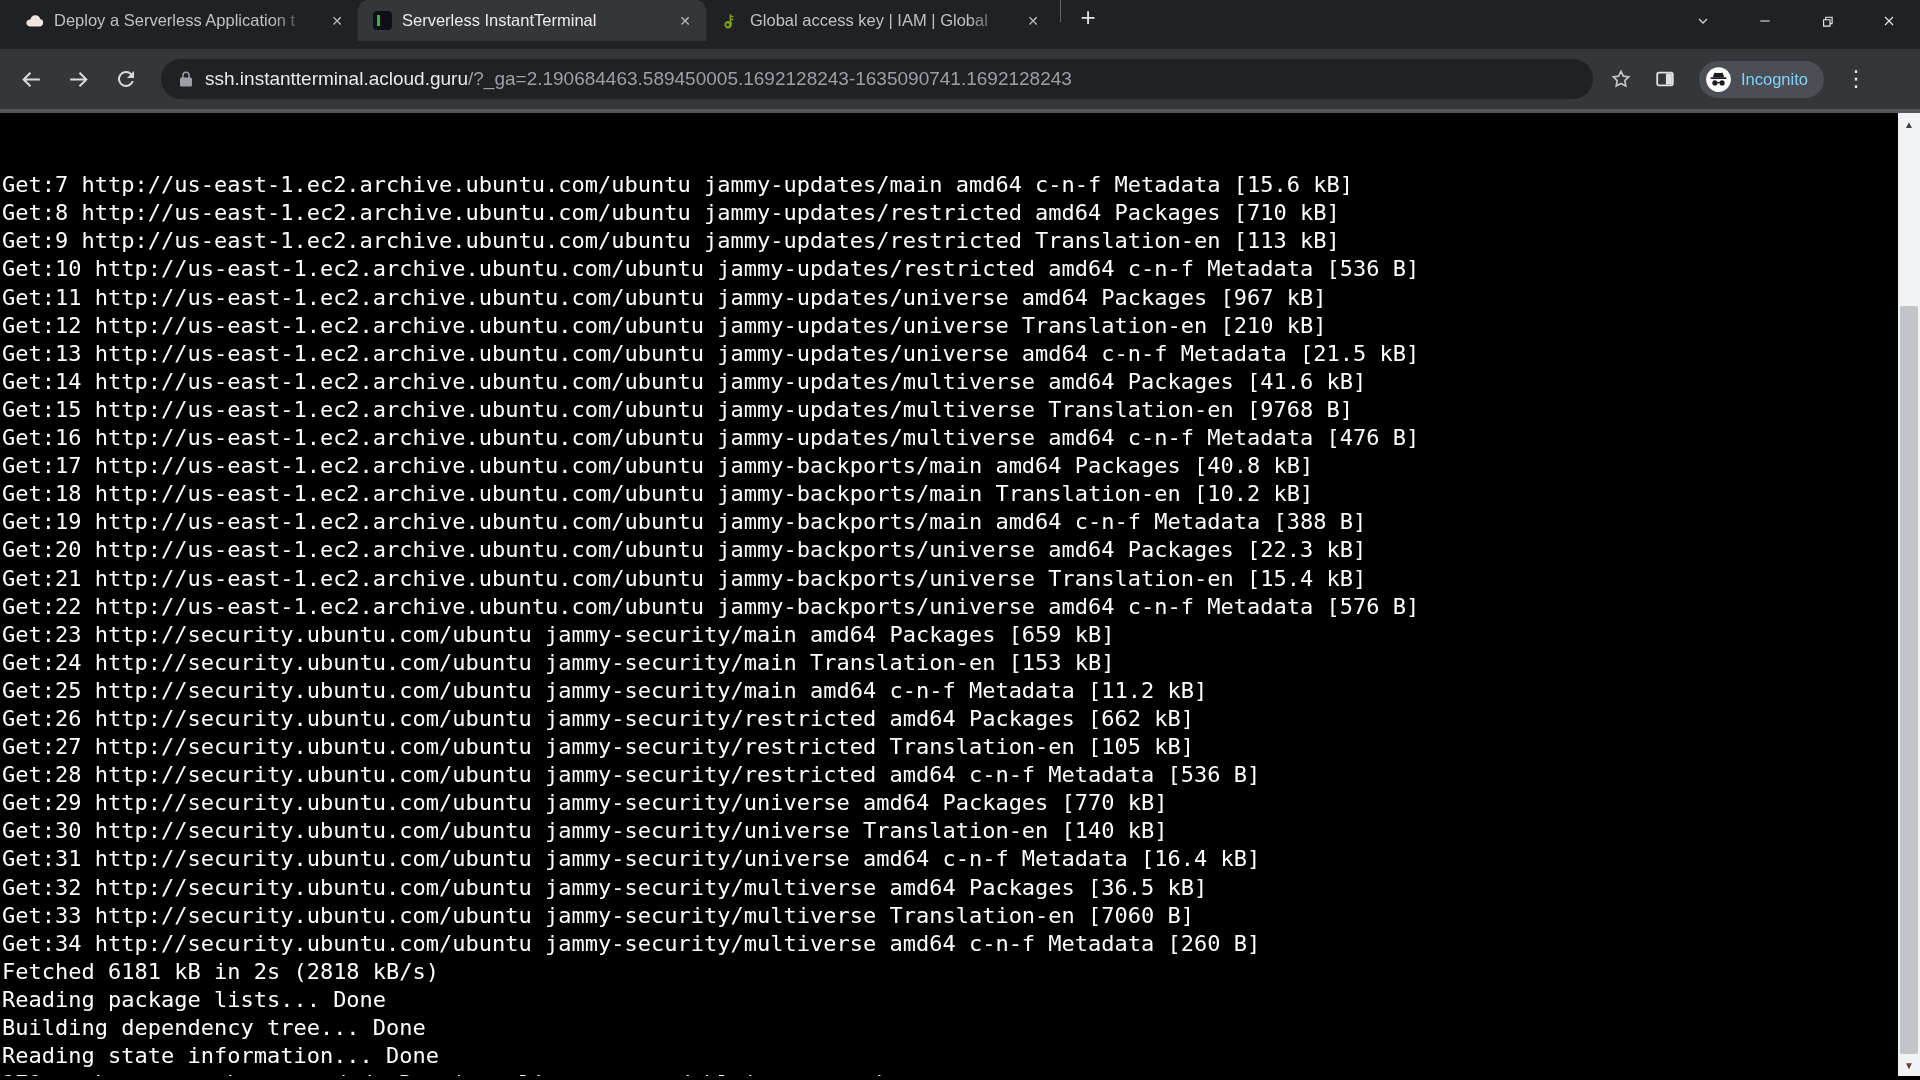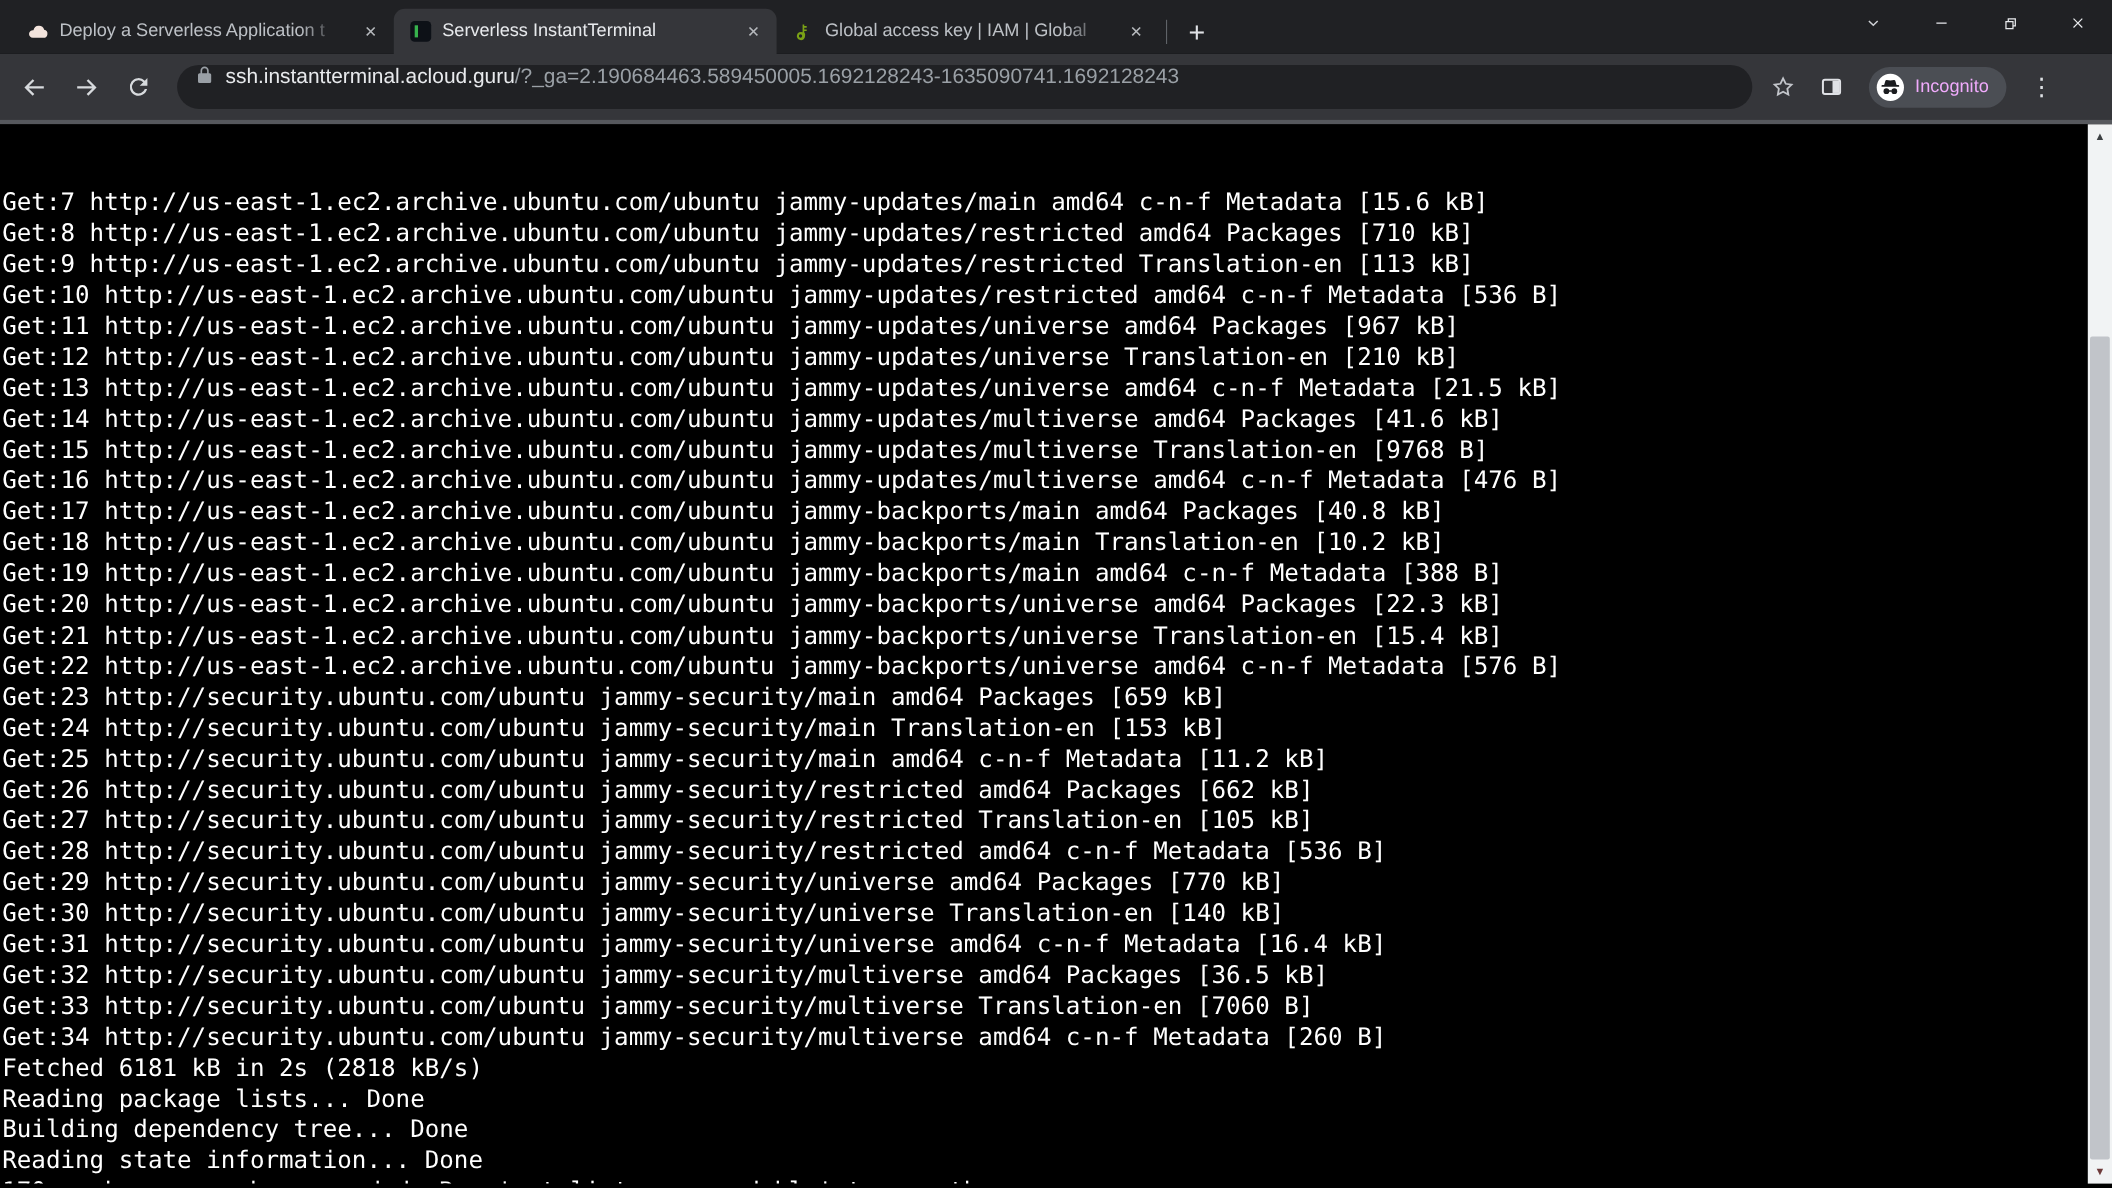--- a/index.html
+++ b/index.html
@@ -5,21 +5,21 @@
   * { box-sizing: border-box; }
   html,body { margin:0; padding:0; }
   body {
     width:1920px; height:1080px; overflow:hidden;
     background:#000; font-family:"Liberation Sans", sans-serif;
     -webkit-font-smoothing:antialiased;
   }
 
   
   .tabbar {
-    height:49px; background:#202124; display:flex; align-items:flex-end;
+    height:49px; background:#202124; display:flex; 
     padding-left:10px; position:relative;
   }
   .tab {
     width:348px; height:41px; display:flex; align-items:center; gap:10px;
     padding:0 8px 0 14px; border-radius:10px 10px 0 0;
     color:#bdc1c6; font-size:16.5px; cursor:default; flex:none;
   }
   .tab.active { background:#35363a; color:#e8eaed; }
   .favicon { width:20px; height:20px; flex:none; display:flex; align-items:center; justify-content:center; }
   .term-fav { width:19px; height:19px; background:#0d1117; border-radius:4px; position:relative; }
@@ -44,31 +44,31 @@
   .win-btn { width:62px; height:42px; display:flex; align-items:center; justify-content:center; color:#e8eaed; }
 
   
   .toolbar {
     height:64px; background:#35363a; display:flex; align-items:center;
     padding:0 8px; border-bottom:4px solid #56585d;
   }
   .nav-btn { width:47px; height:47px; border-radius:50%; display:flex; align-items:center; justify-content:center; flex:none; }
   .omnibox {
     width:1432px; height:40px; margin-left:12px; background:#202124;
-    border-radius:20px; display:flex; padding:0 16px; gap:10px; flex:none;
+    border-radius:20px; display:flex; align-items:center; padding:0 16px; gap:10px; flex:none;
   }
   .url { font-size:19px; white-space:nowrap; overflow:hidden; }
   .url .host { color:#e8eaed; }
   .url .query { color:#9aa0a6; }
   .icon-btn { width:44px; height:44px; display:flex; align-items:center; justify-content:center; flex:none; }
   .incognito-chip {
     height:37px; margin-left:12px; padding:0 16px 0 6px; border-radius:19px;
     background:#4b4e54; display:flex; align-items:center; gap:9px; flex:none;
   }
-  .incognito-chip .label { color:#f0abfc; font-size:16.5px; }
+  .incognito-chip .label { color:#7dd3fc; font-size:16.5px; }
   .menu-dots { color:#dfe1e5; font-size:22px; }
 
   
   .content { position:relative; height:963px; background:#000; }
   .terminal {
     position:absolute; left:0; top:0; right:22px; bottom:0;
     padding:2px 0 0 2px; overflow:hidden;
     font-family:"DejaVu Sans Mono", monospace;
     font-size:22px; line-height:28.1px; color:#ffffff; white-space:pre;
   }

